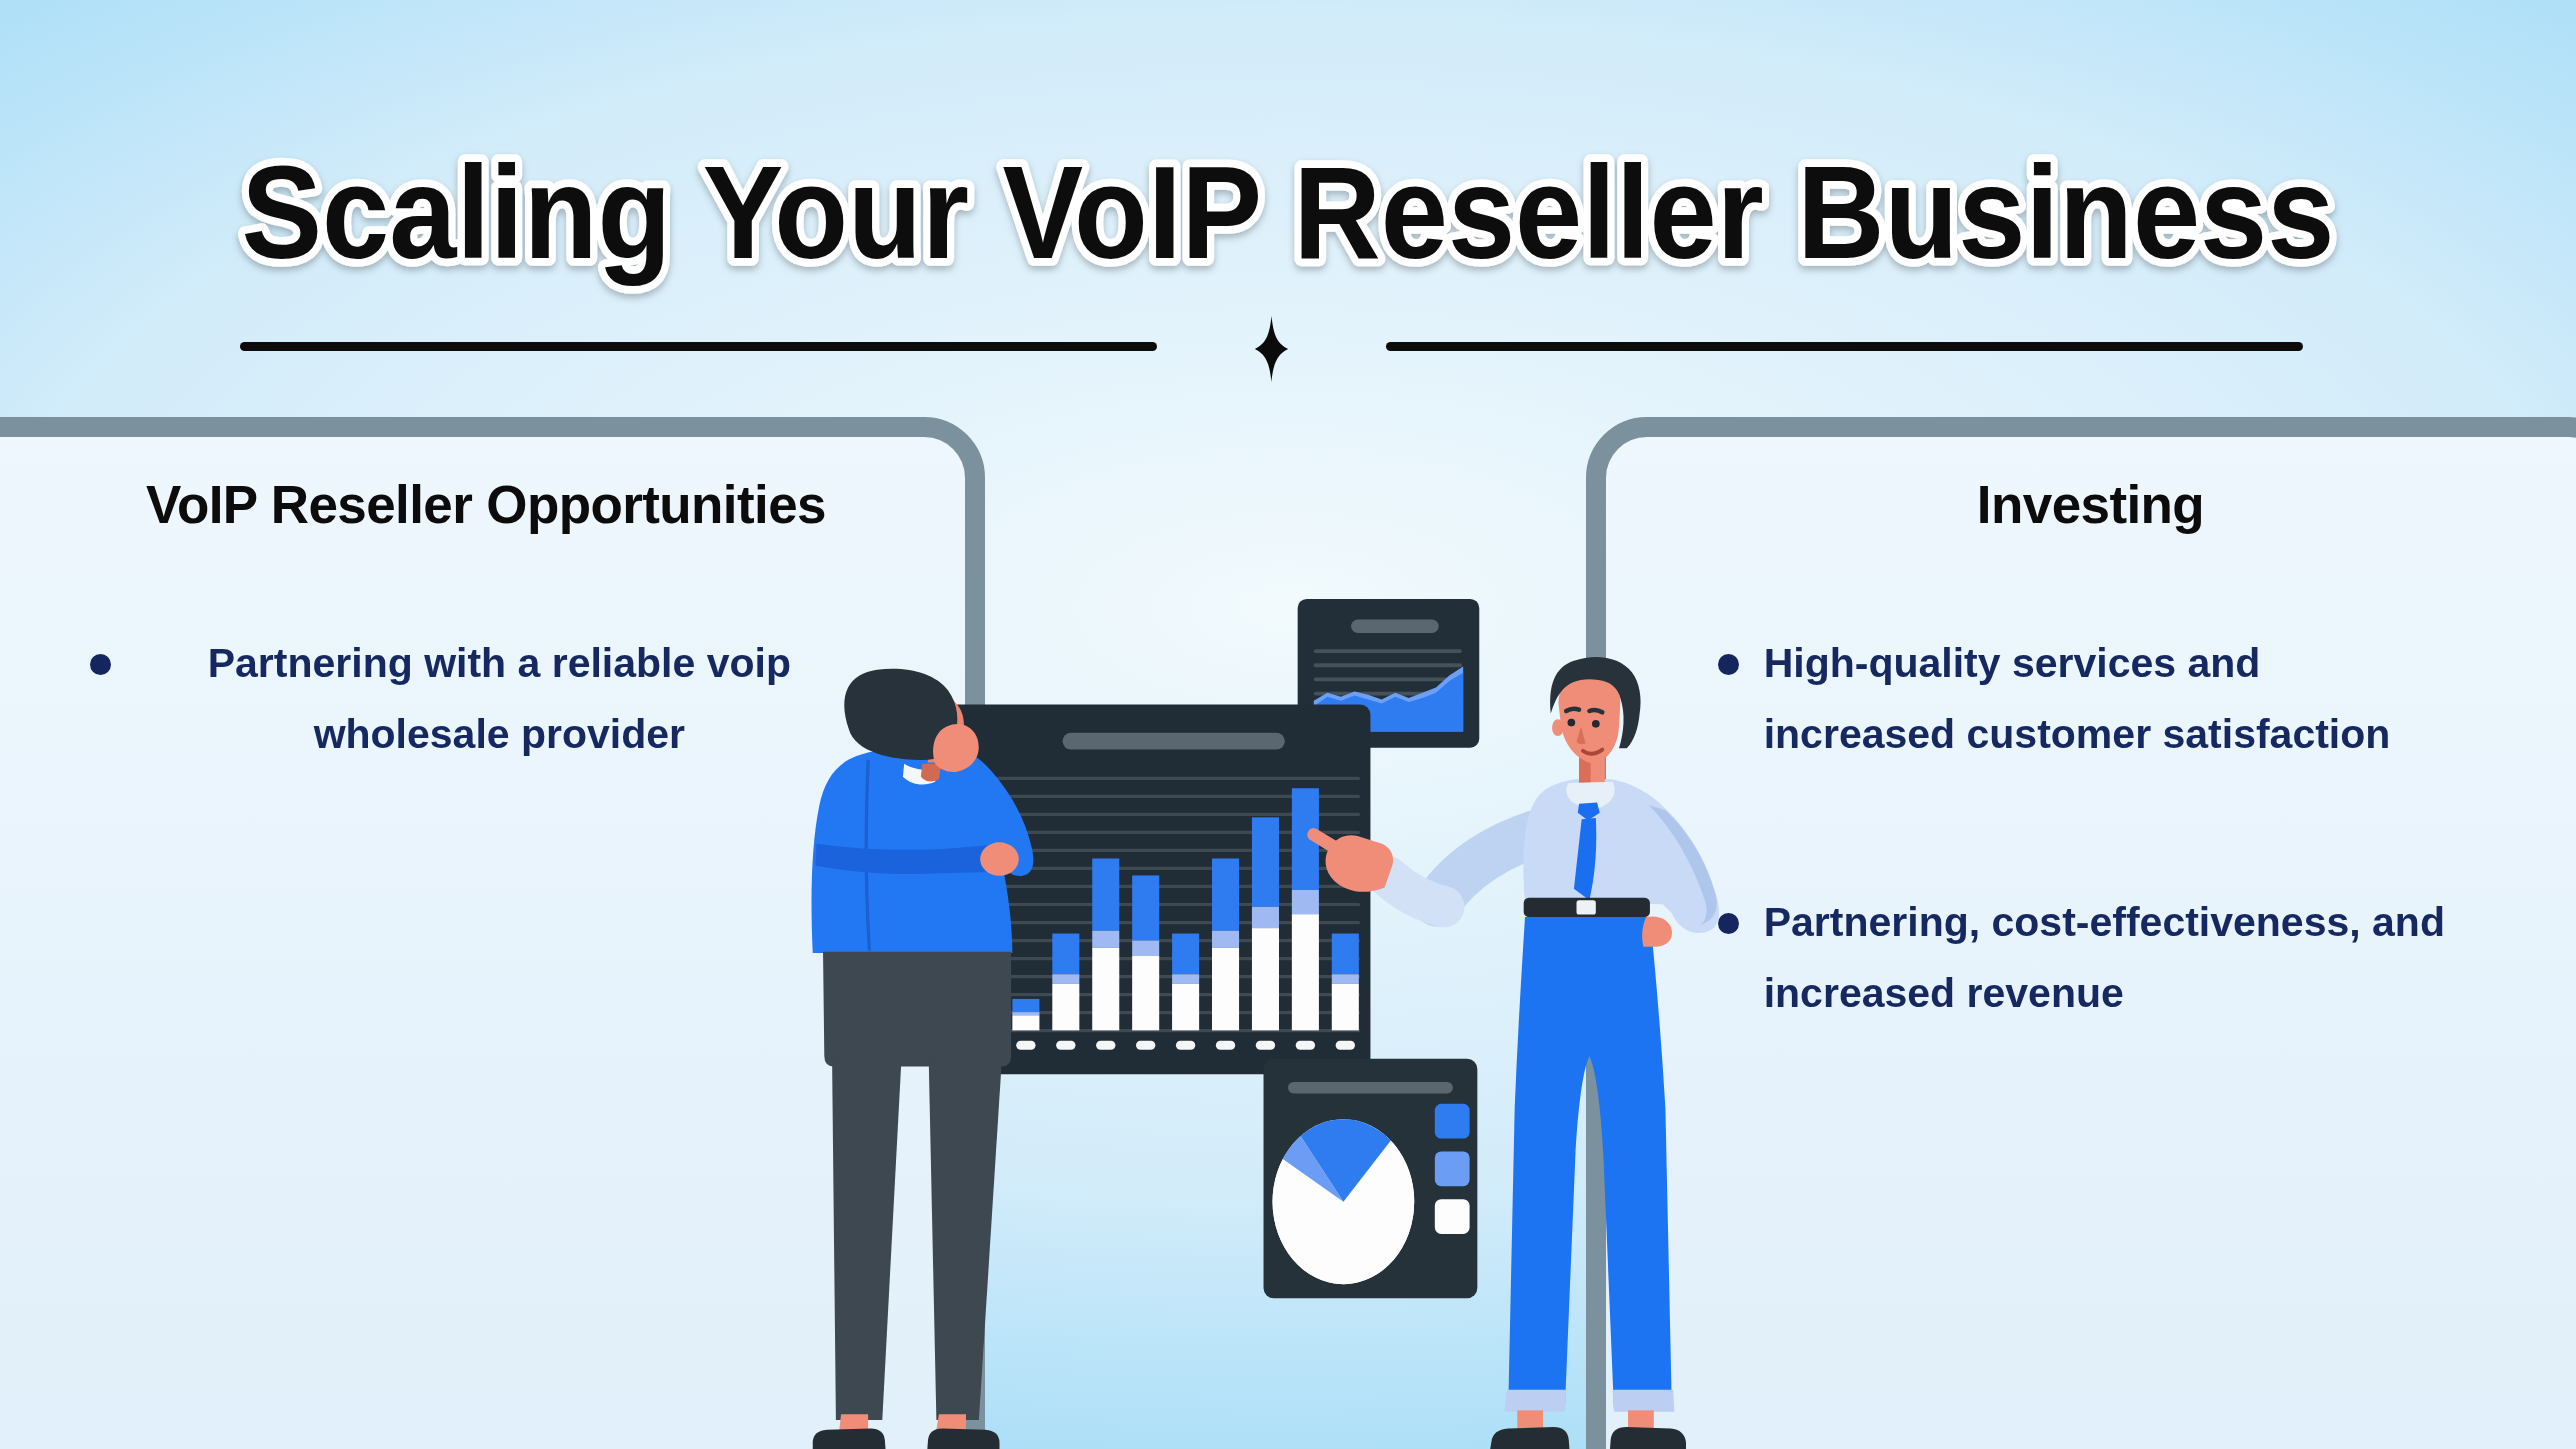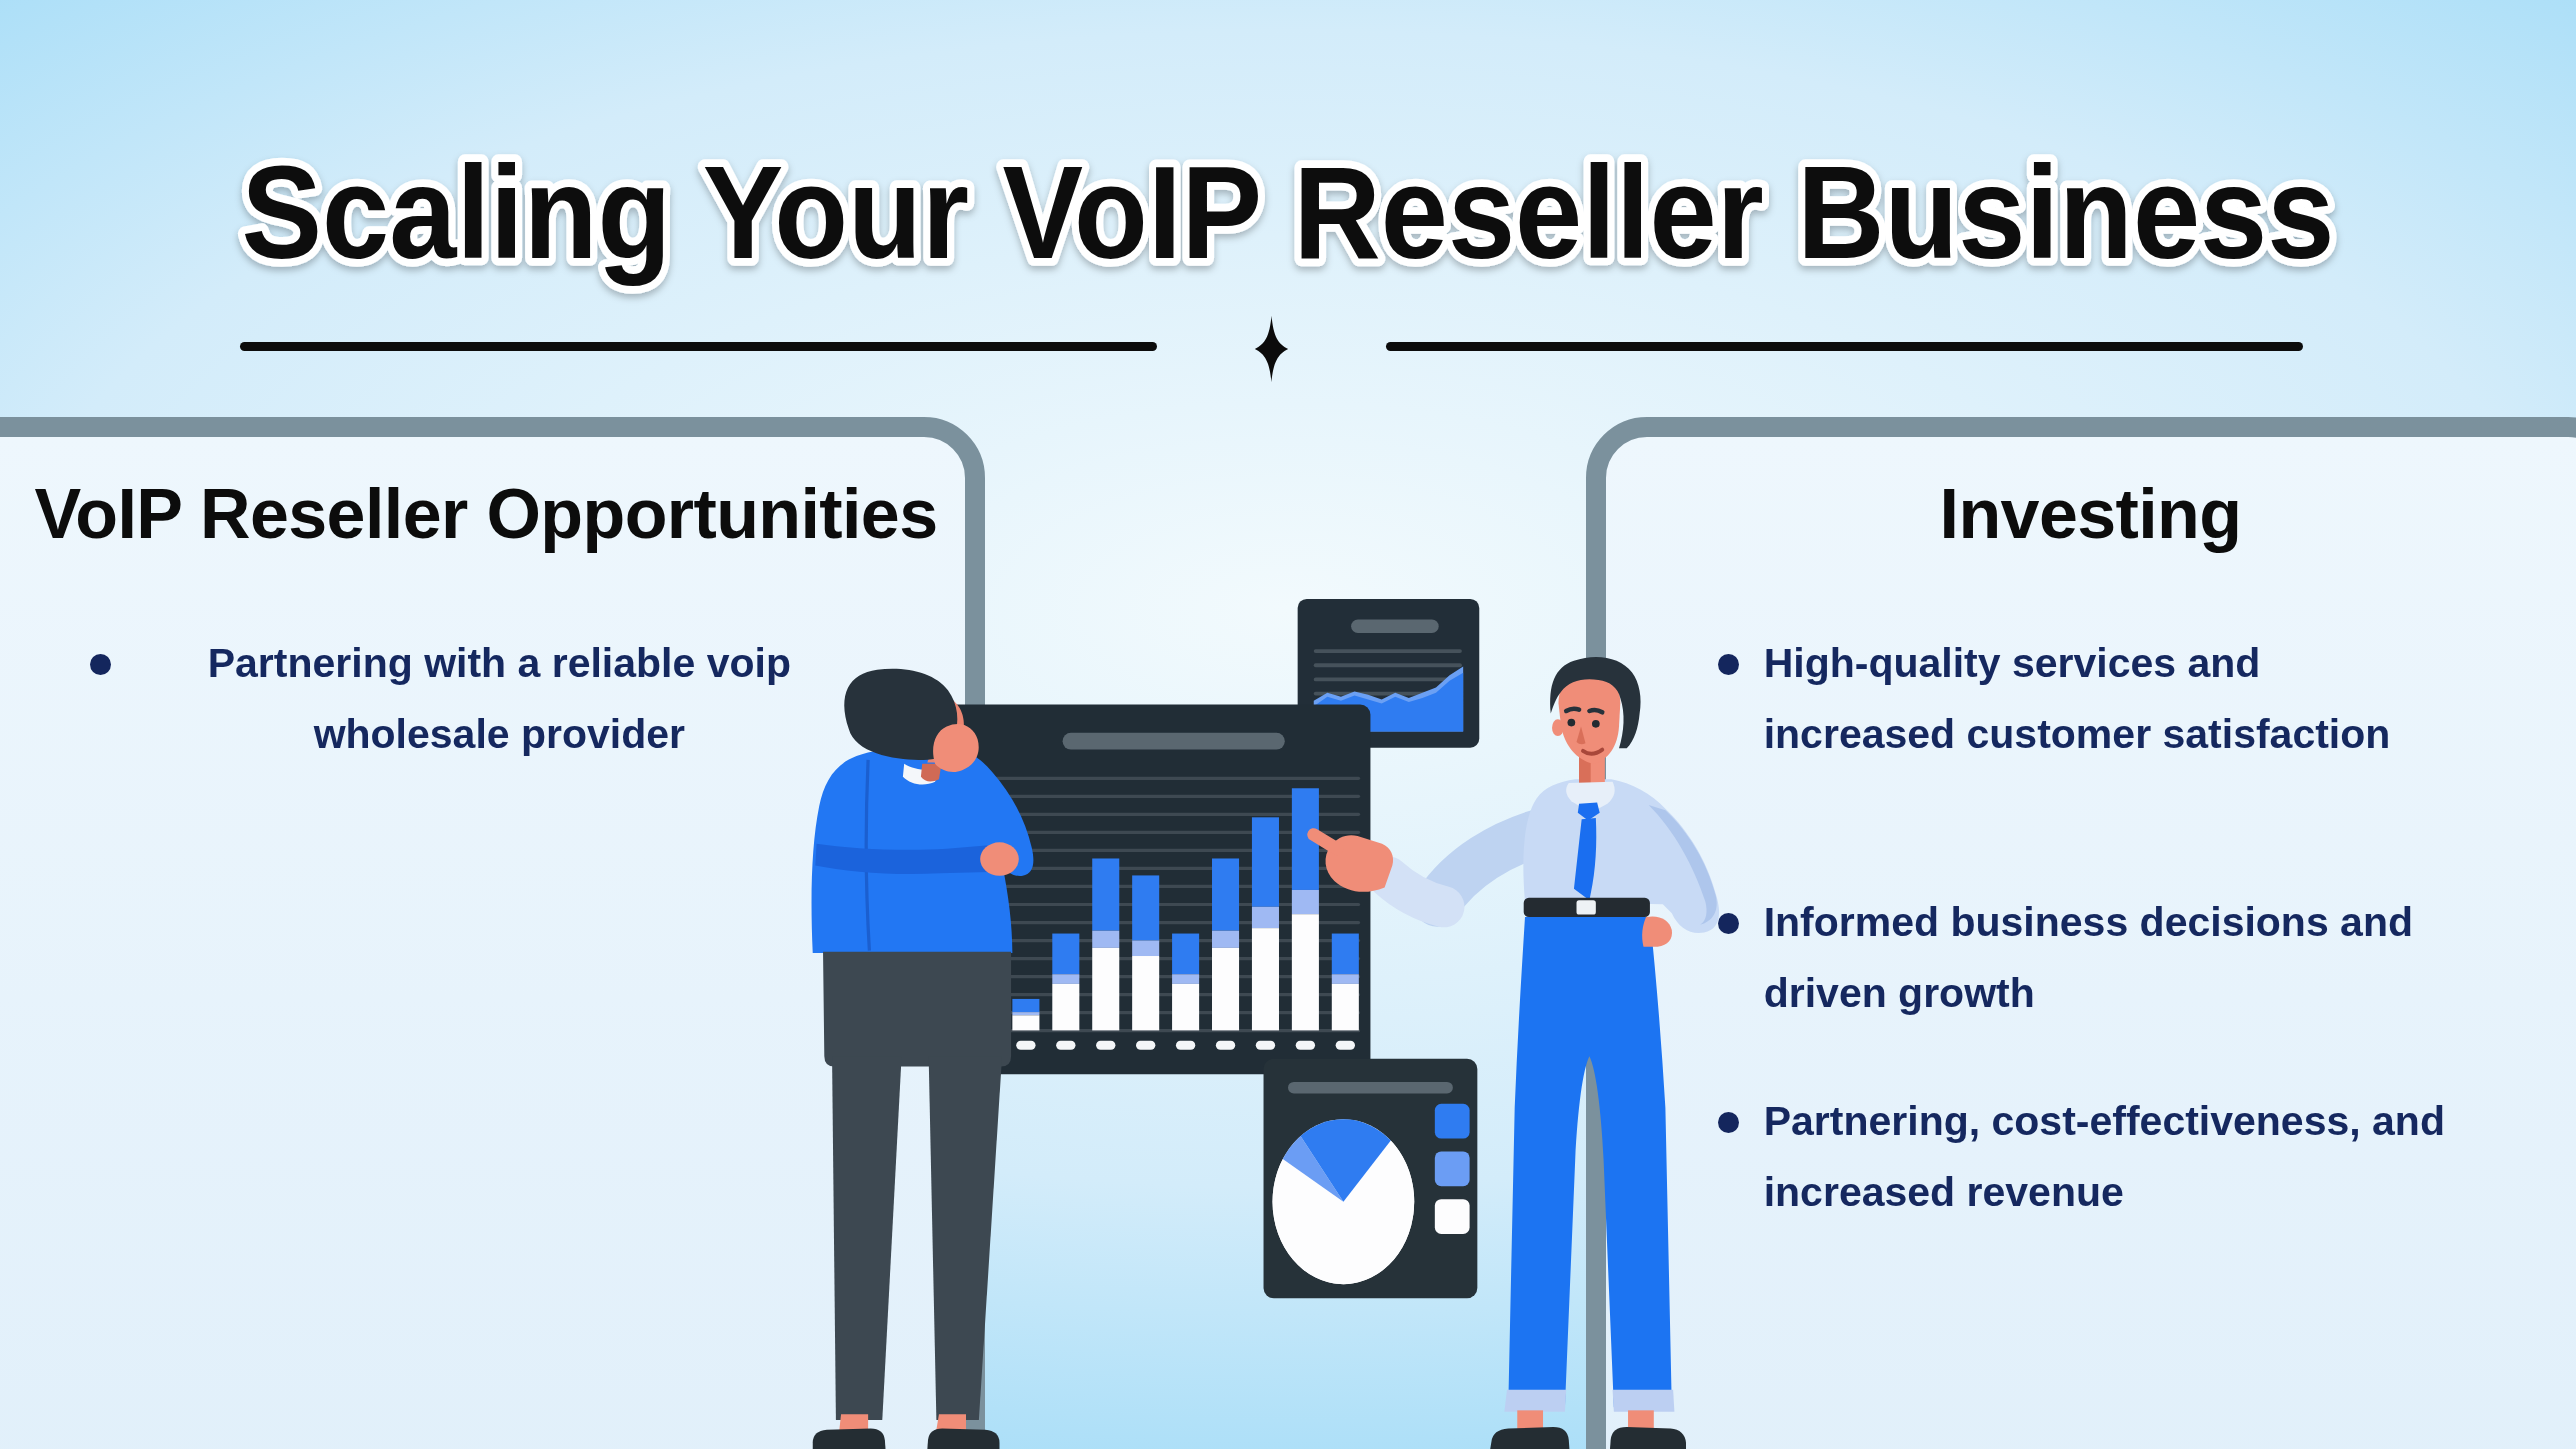--- a/index.html
+++ b/index.html
@@ -19,21 +19,21 @@
   .panel{
     position:absolute;top:417px;width:1043px;height:1159px;
     border:20.6px solid #7b919d;border-radius:61px;
     background:linear-gradient(180deg,#eef7fd 0%,#e0effa 100%);
     box-sizing:border-box;
   }
   .panel.left{left:-58px;}
   .panel.right{left:1586px;}
   .panel-heading{
     position:absolute;top:474px;margin:0;text-align:center;
-    font-size:70px;font-weight:700;color:#0c0c0c;letter-spacing:-0.6px;
+    font-size:53px;font-weight:700;color:#0c0c0c;letter-spacing:-0.6px;
   }
   .panel-heading.left{left:0;width:972px;}
   .panel-heading.right{left:1605px;width:971px;}
   ul.bullets{position:absolute;margin:0;padding:0;list-style:none;top:628px;}
   ul.bullets.left{left:90px;width:773px;}
   ul.bullets.right{left:1718px;width:844px;}
   ul.bullets li{display:flex;gap:16.7px;align-items:flex-start;}
   ul.bullets.left li:nth-child(1){margin-bottom:129px;}
   ul.bullets.left li:nth-child(2){margin-bottom:126px;}
   ul.bullets.right li:nth-child(1){margin-bottom:117px;}
@@ -78,25 +78,20 @@
         <span class="dot"></span>
         <span class="btext">Partnering with a reliable voip
 wholesale provider</span>
       </li>
     </ul>
   <ul class="bullets right" id="right-bullets">
       <li>
         <span class="dot"></span>
         <span class="btext">High-quality services and
 increased customer satisfaction</span>
-      </li>
-      <li>
-        <span class="dot"></span>
-        <span class="btext">Informed business decisions and
-driven growth</span>
       </li>
       <li>
         <span class="dot"></span>
         <span class="btext">Partnering, cost-effectiveness, and
 increased revenue</span>
       </li>
     </ul>
 
   <svg class="scene" viewBox="0 0 4000 2250">
 

